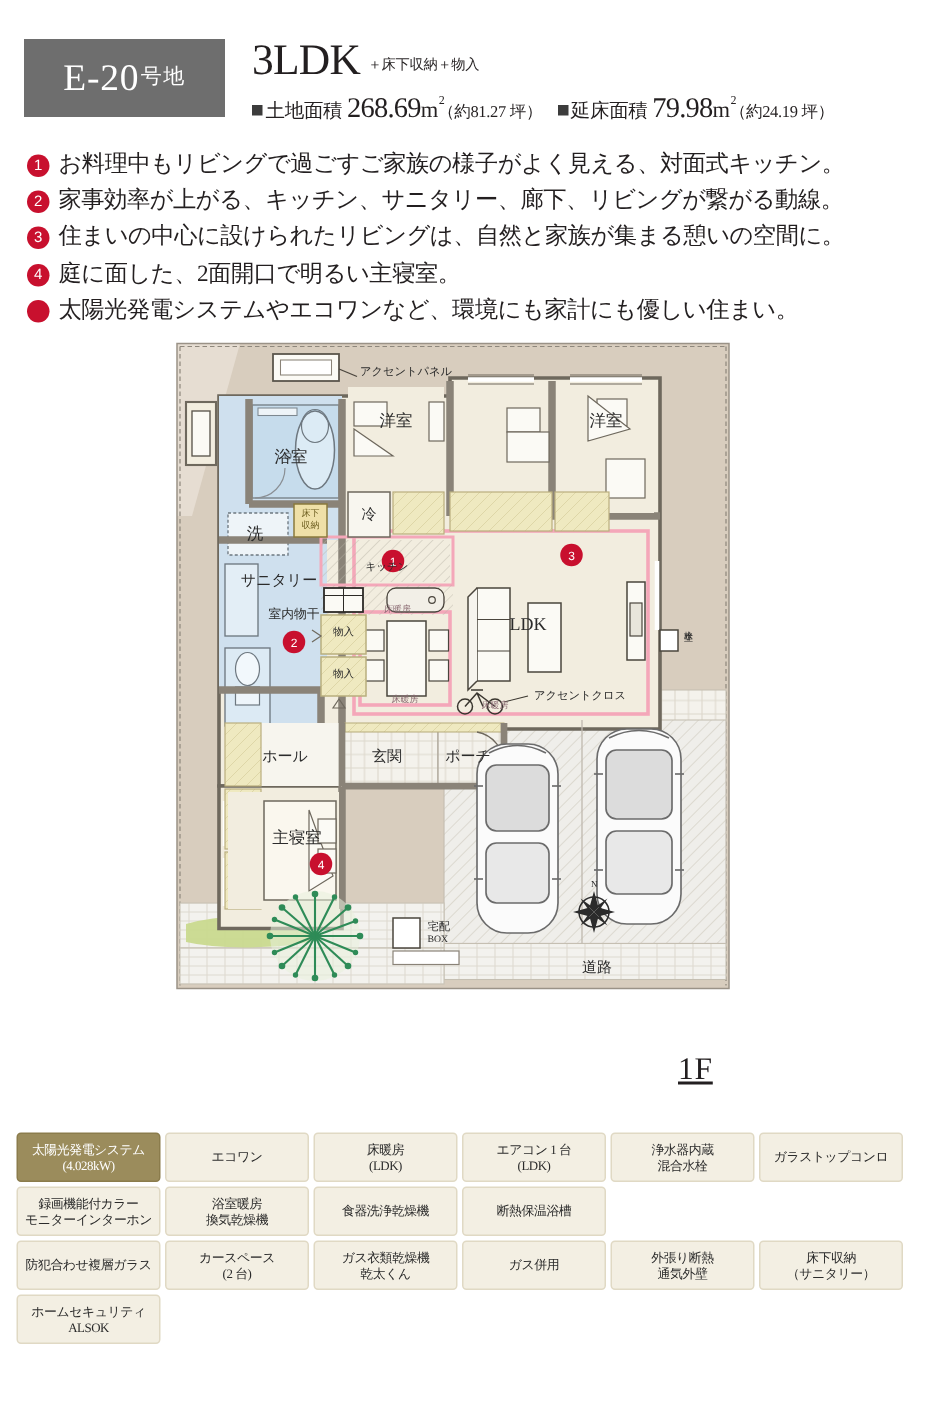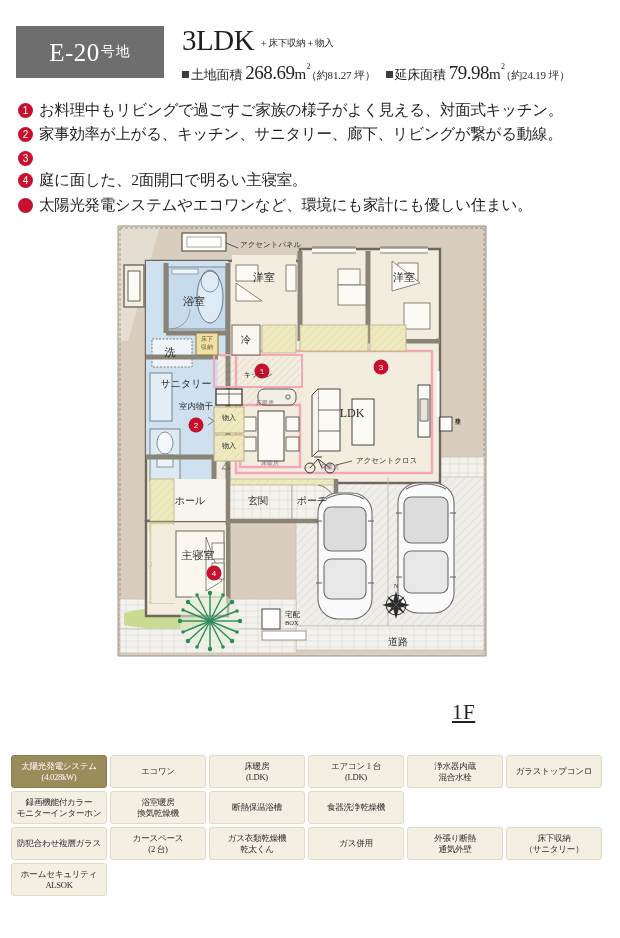--- a/index.html
+++ b/index.html
@@ -9,21 +9,21 @@
     background:#ffffff;
     font-family:"Liberation Serif", serif;
     color:#231f20;
     overflow:hidden;
     position:relative;
   }
 
   
   #header { display:flex; align-items:flex-start; padding:26px 0 0 16px; }
   #lot-badge {
-    width:148px; height:52px;
+    width:134px; height:52px;
     background:#6e6e6e;
     color:#ffffff;
     display:flex; align-items:center; justify-content:center;
     letter-spacing:.5px;
     flex:0 0 auto;
   }
   #lot-badge .big { font-size:25px; line-height:1; }
   #lot-badge .sml { font-size:14px; line-height:1; margin-left:1px; letter-spacing:1px;}
 
   #title-block { margin-left:18px; padding-top:1px; }
@@ -103,20 +103,21 @@
   <div class="bullet-row">
     <div class="bnum">1</div>
     <div class="btext">お料理中もリビングで過ごすご家族の様子がよく見える、対面式キッチン。</div>
   </div>
   <div class="bullet-row">
     <div class="bnum">2</div>
     <div class="btext">家事効率が上がる、キッチン、サニタリー、廊下、リビングが繋がる動線。</div>
   </div>
   <div class="bullet-row">
     <div class="bnum">3</div>
+    <div class="btext">住まいの中心に設けられたリビングは、自然と家族が集まる憩いの空間に。</div>
   </div>
   <div class="bullet-row">
     <div class="bnum">4</div>
     <div class="btext">庭に面した、2面開口で明るい主寝室。</div>
   </div>
   <div class="bullet-row">
     <div class="bnum plain"></div>
     <div class="btext">太陽光発電システムやエコワンなど、環境にも家計にも優しい住まい。</div>
   </div>
 </div>
@@ -462,24 +463,24 @@
     <div class="spec-row">
       <div class="spec-cell">
         <span>録画機能付カラー</span>
         <span>モニターインターホン</span>
       </div>
       <div class="spec-cell">
         <span>浴室暖房</span>
         <span>換気乾燥機</span>
       </div>
       <div class="spec-cell">
+        <span>食器洗浄乾燥機</span>
+      </div>
+      <div class="spec-cell">
         <span>断熱保温浴槽</span>
-      </div>
-      <div class="spec-cell">
-        <span>食器洗浄乾燥機</span>
       </div>
     </div>
     <div class="spec-row">
       <div class="spec-cell">
         <span>防犯合わせ複層ガラス</span>
       </div>
       <div class="spec-cell">
         <span>カースペース</span>
         <span>(2 台)</span>
       </div>

